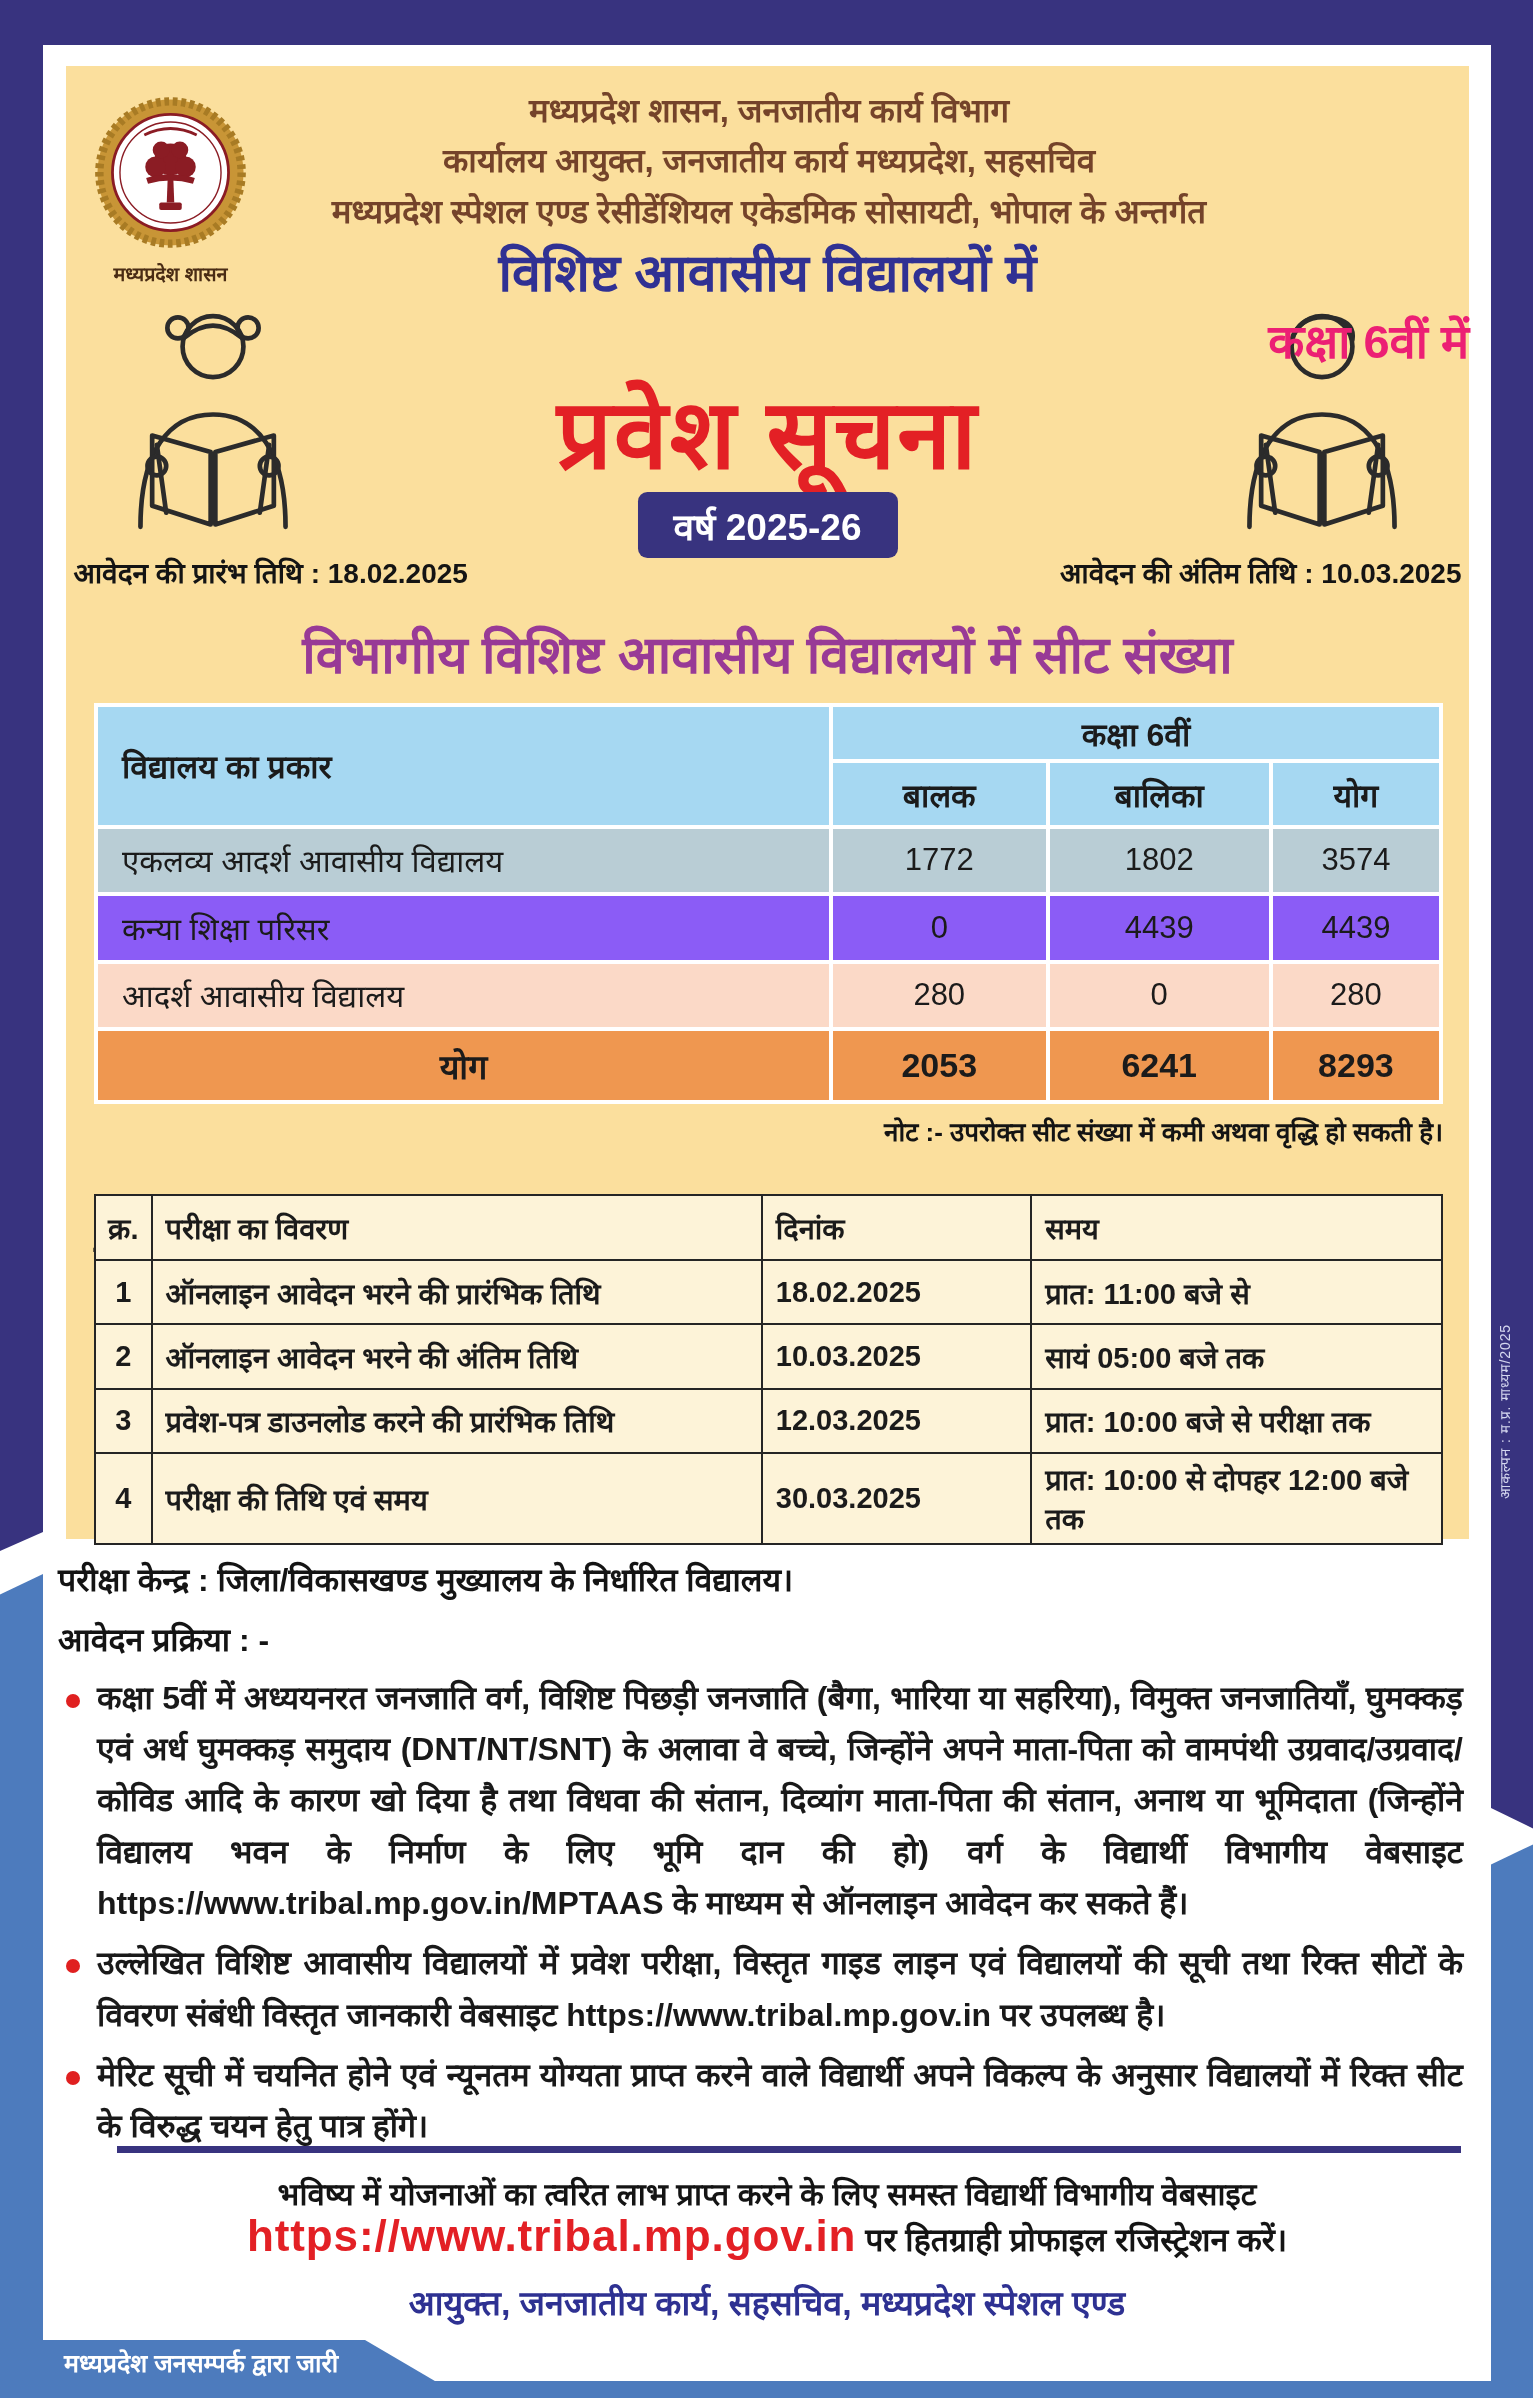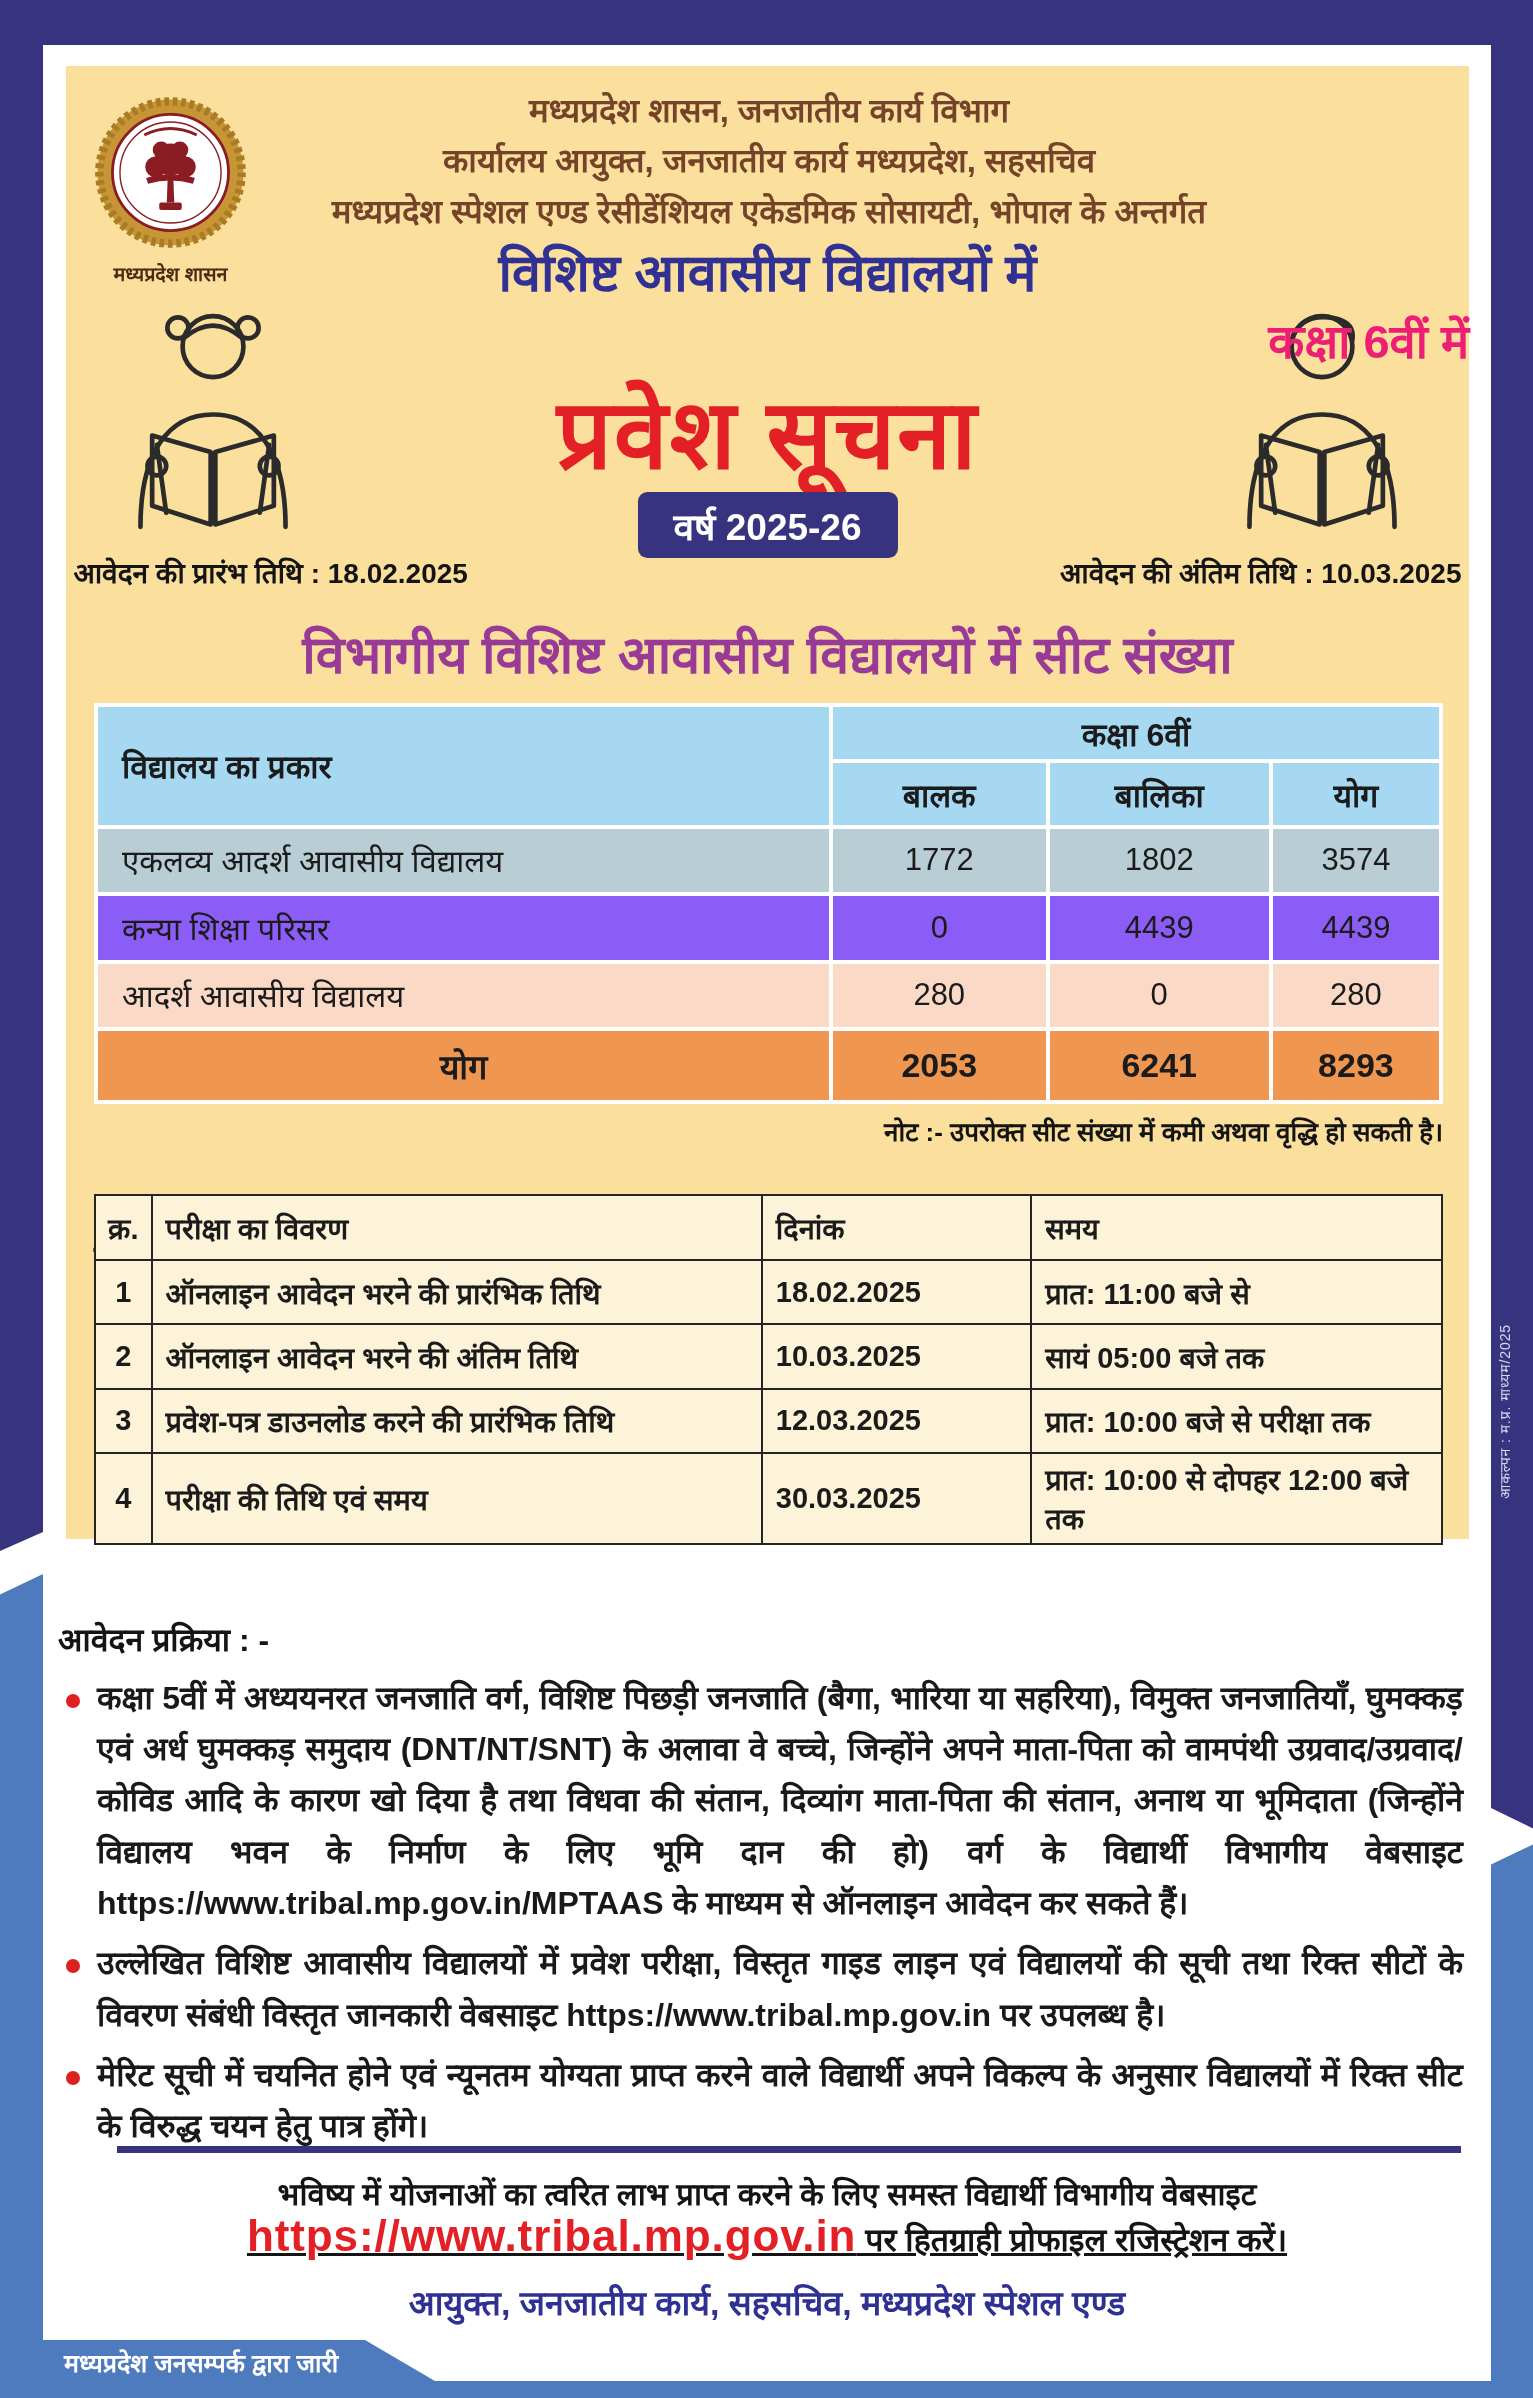--- a/index.html
+++ b/index.html
@@ -73,21 +73,21 @@
   .exam-center{position:absolute;left:58px;top:1557px;font-size:32px;font-weight:800;color:#141414;}
   .process-heading{position:absolute;left:58px;top:1617px;font-size:32px;font-weight:800;color:#141414;}
   .bullets{position:absolute;left:58px;top:1673px;width:1405px;margin:0;padding:0;list-style:none;}
   .bullets li{position:relative;padding-left:39px;margin-bottom:9.4px;font-size:32px;font-weight:700;
     line-height:1.6;text-align:justify;color:#191919;}
   .bullets li::before{content:"";position:absolute;left:7.5px;top:20.6px;width:14px;height:14px;
     border-radius:50%;background:#e02020;}
   .foot-rule{position:absolute;left:117px;top:2146px;width:1344px;height:6.6px;background:#38337f;}
   .f-line{position:absolute;left:43px;right:43px;text-align:center;white-space:nowrap;}
   .f1{top:2172px;font-size:31px;font-weight:700;color:#141414;}
-  .f2{top:2211px;font-size:32px;font-weight:700;color:#141414;text-decoration:underline;}
+  .f2{top:2211px;font-size:32px;font-weight:700;color:#141414;}
   .f2 .url{font-size:44px;font-weight:800;color:#e32025;letter-spacing:0.9px;}
   .f3{top:2279px;font-size:34px;font-weight:800;color:#2e3192;}
   .f4{top:2323px;font-size:34px;font-weight:800;color:#2e3192;}
 </style>
 </head>
 <body>
 
 <div class="page">
 
   <div class="band band-top"></div>
@@ -245,20 +245,21 @@
       <tr class="data">
         <td class="sn">4</td>
         <td>परीक्षा की तिथि एवं समय</td>
         <td>30.03.2025</td>
         <td>प्रात: 10:00 से दोपहर 12:00 बजे तक</td>
       </tr>
     </tbody>
       </table>
   </div>
 
+  <div class="exam-center">परीक्षा केन्द्र :  जिला/विकासखण्ड मुख्यालय के निर्धारित विद्यालय।</div>
   <div class="process-heading">आवेदन प्रक्रिया : -</div>
 
   <ul class="bullets">
     <li>कक्षा 5वीं में अध्ययनरत जनजाति वर्ग, विशिष्ट पिछड़ी जनजाति (बैगा, भारिया या सहरिया), विमुक्त जनजातियाँ, घुमक्कड़ एवं अर्ध घुमक्कड़ समुदाय (DNT/NT/SNT) के अलावा वे बच्चे, जिन्होंने अपने माता-पिता को वामपंथी उग्रवाद/उग्रवाद/कोविड आदि के कारण खो दिया है तथा विधवा की संतान, दिव्यांग माता-पिता की संतान, अनाथ या भूमिदाता (जिन्होंने विद्यालय भवन के निर्माण के लिए भूमि दान की हो) वर्ग के विद्यार्थी विभागीय वेबसाइट https://www.tribal.mp.gov.in/MPTAAS के माध्यम से ऑनलाइन आवेदन कर सकते हैं।</li>
     <li>उल्लेखित विशिष्ट आवासीय विद्यालयों में प्रवेश परीक्षा, विस्तृत गाइड लाइन एवं विद्यालयों की सूची तथा रिक्त सीटों के विवरण संबंधी विस्तृत जानकारी वेबसाइट https://www.tribal.mp.gov.in पर उपलब्ध है।</li>
     <li>मेरिट सूची में चयनित होने एवं न्यूनतम योग्यता प्राप्त करने वाले विद्यार्थी अपने विकल्प के अनुसार विद्यालयों में रिक्त सीट के विरुद्ध चयन हेतु पात्र होंगे।</li>
   </ul>
 
   <div class="foot-rule"></div>
   <div class="f-line f1">भविष्य में योजनाओं का त्वरित लाभ प्राप्त करने के लिए समस्त विद्यार्थी विभागीय वेबसाइट</div>

